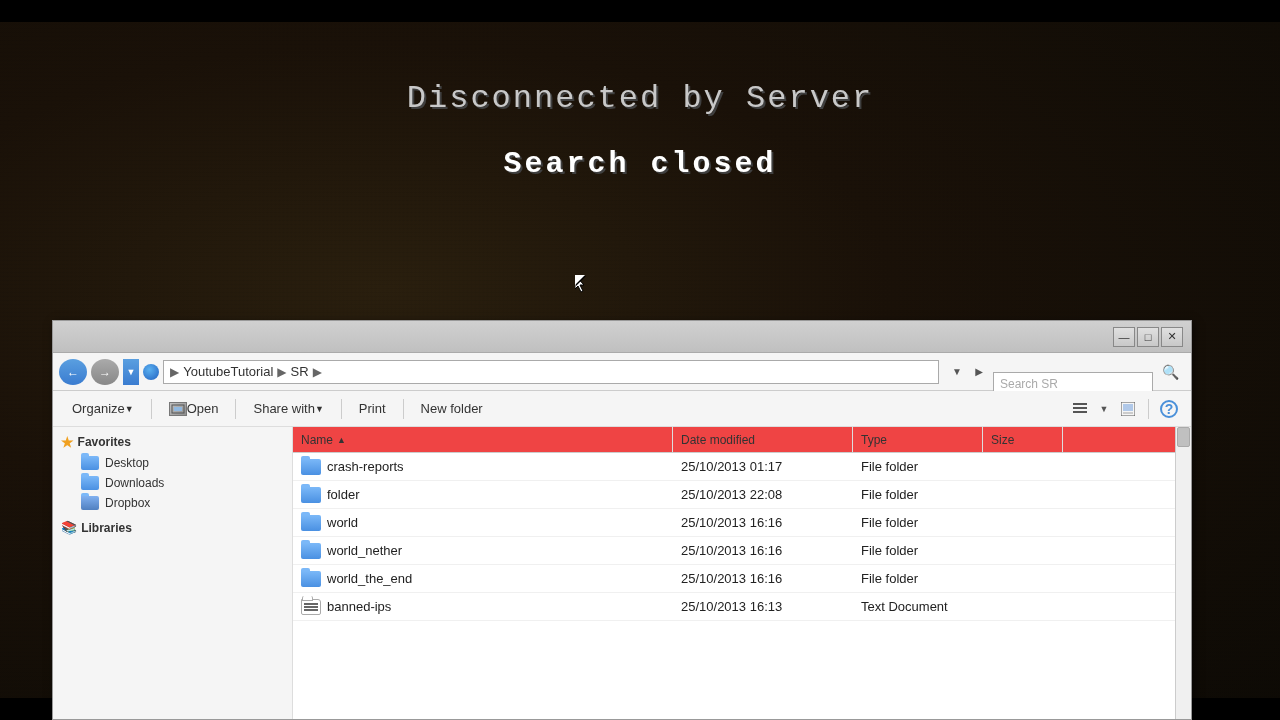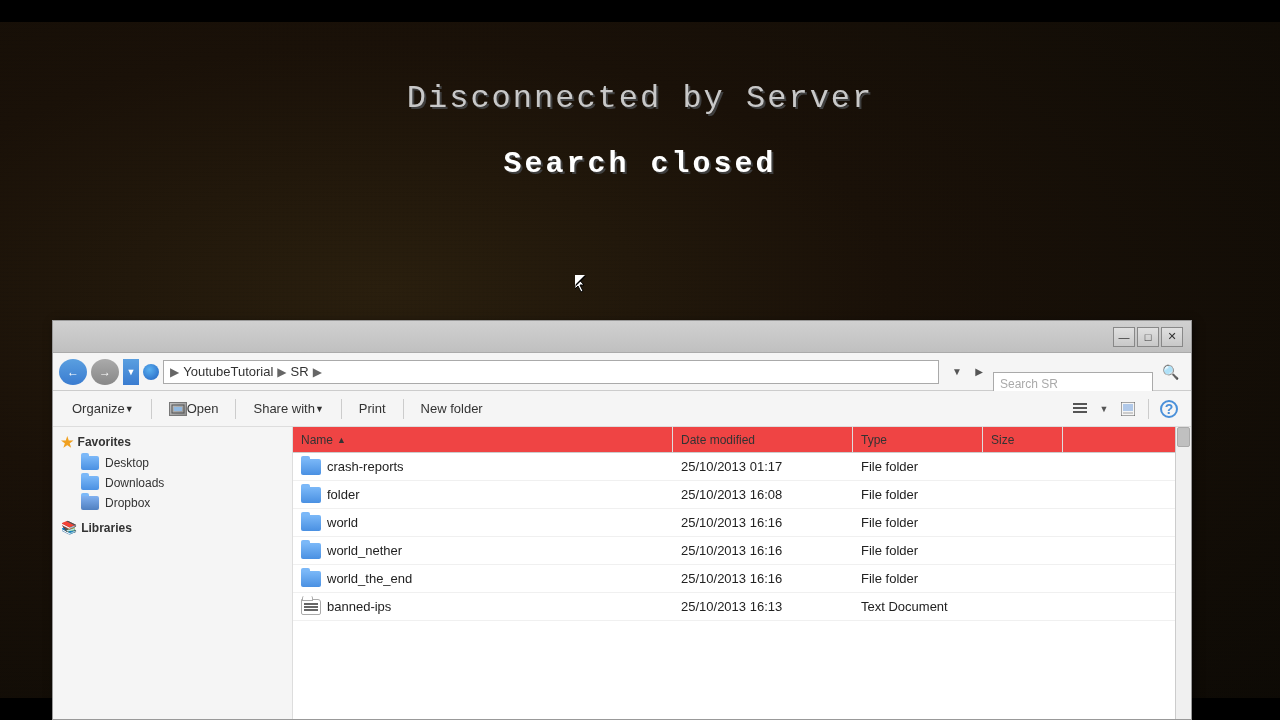--- a/index.html
+++ b/index.html
@@ -629,21 +629,21 @@
     </div>
     <div class="file-date">25/10/2013 01:17</div>
     <div class="file-type">File folder</div>
     <div class="file-size"></div>
   </div>
           <div class="file-row">
     <div class="file-name-cell">
       <div class="file-icon"></div>
       <span>folder</span>
     </div>
-    <div class="file-date">25/10/2013 16:08</div>
+    <div class="file-date">25/10/2013 22:08</div>
     <div class="file-type">File folder</div>
     <div class="file-size"></div>
   </div>
           <div class="file-row">
     <div class="file-name-cell">
       <div class="file-icon"></div>
       <span>world</span>
     </div>
     <div class="file-date">25/10/2013 16:16</div>
     <div class="file-type">File folder</div>

